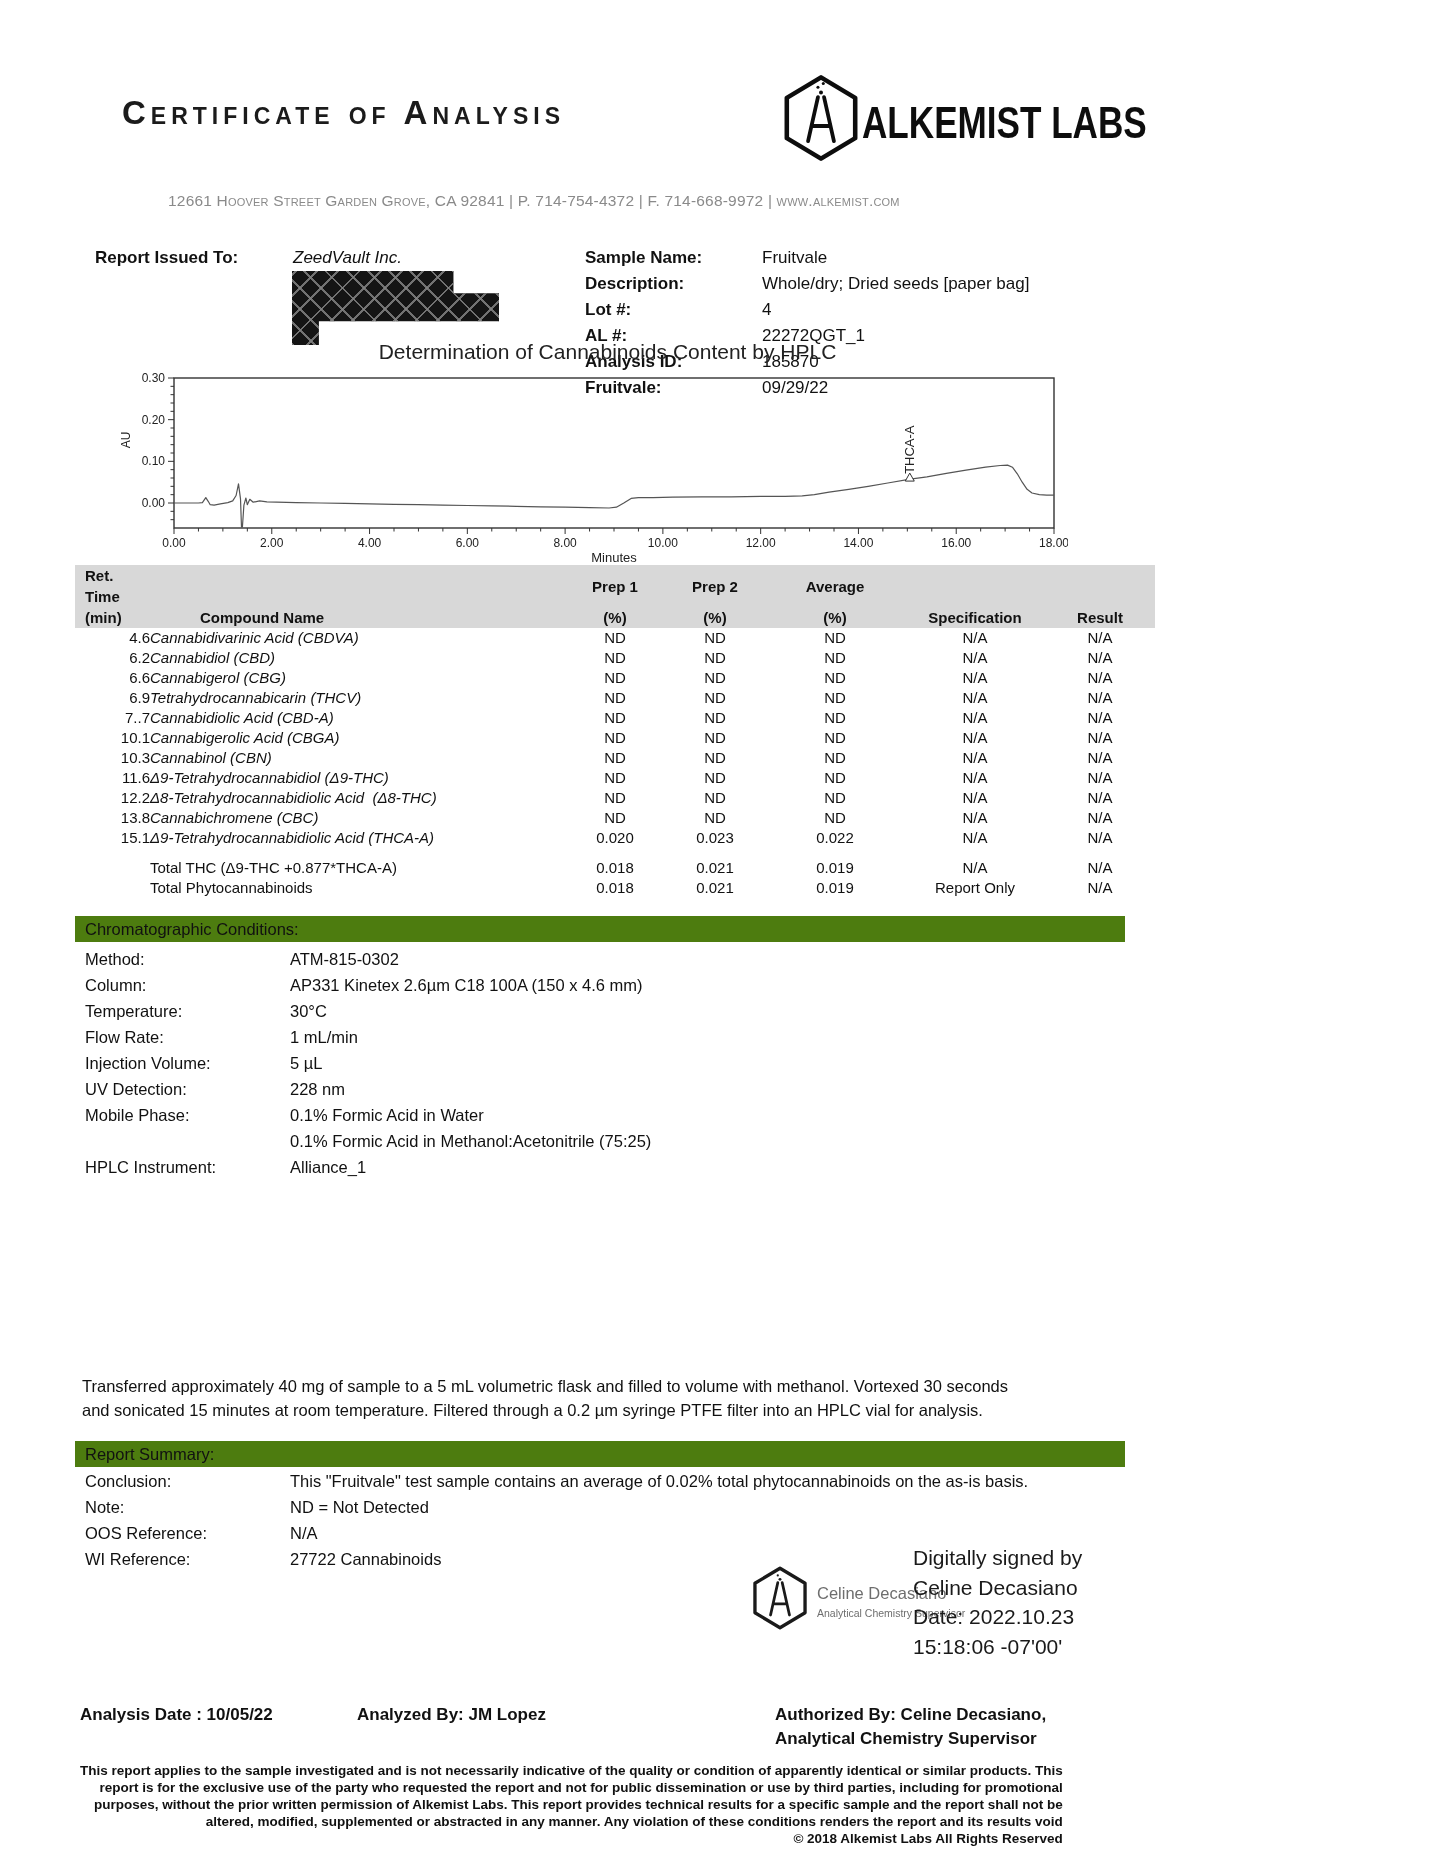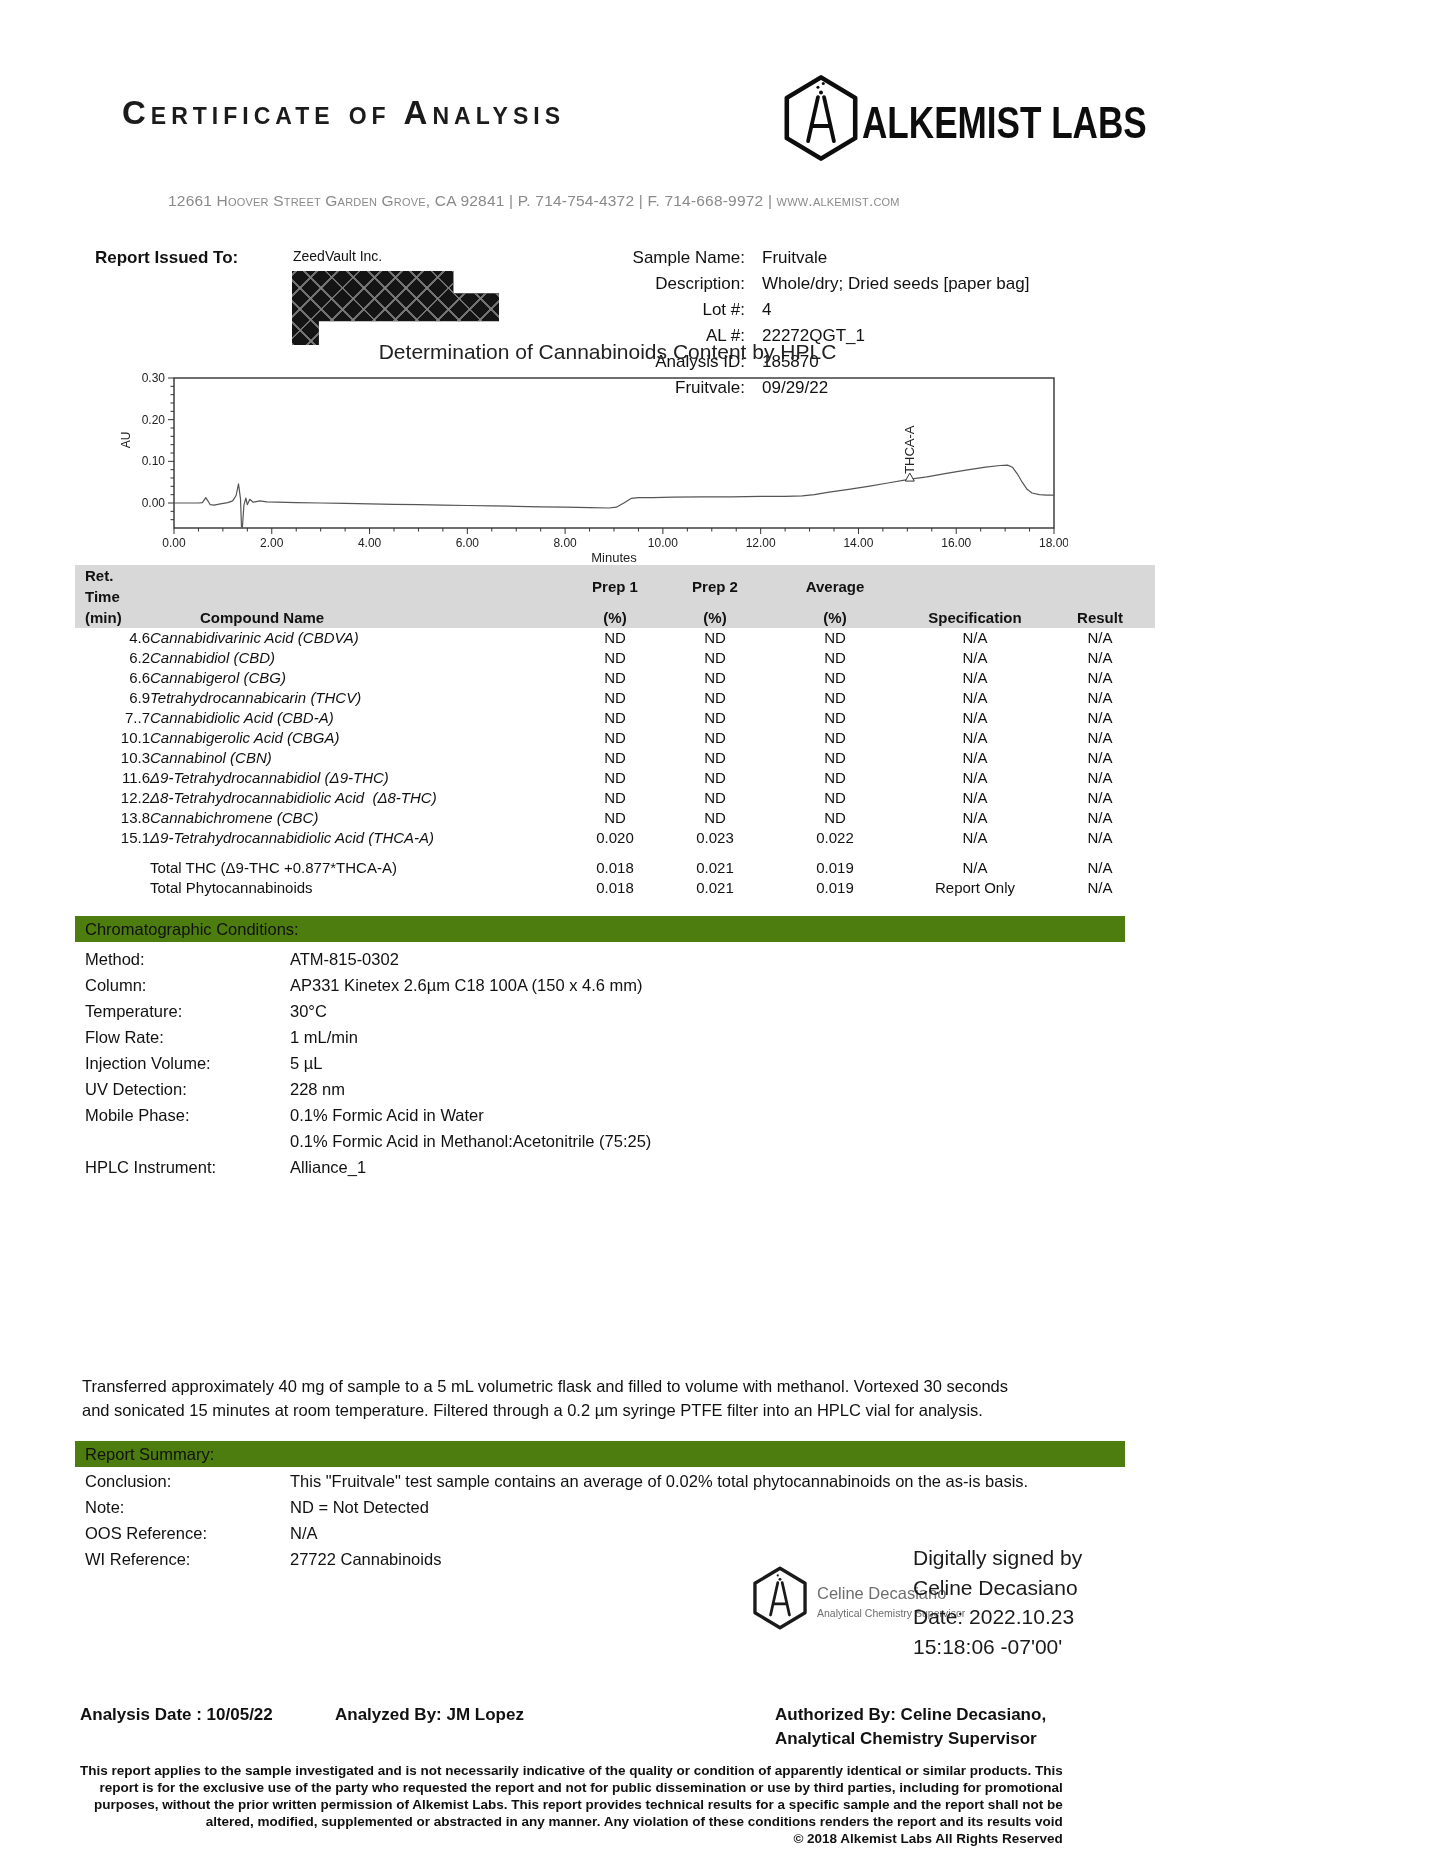--- a/index.html
+++ b/index.html
@@ -9,30 +9,30 @@
 
   .coa-title{position:absolute;left:122px;top:94px;font-size:33px;font-weight:700;
              letter-spacing:5px;font-variant:small-caps;color:#1b1b1b;white-space:nowrap;}
   .logo-hex{position:absolute;left:783px;top:74px;}
   .brand{position:absolute;left:862px;top:97px;font-size:45px;font-weight:800;
          transform:scaleX(0.78);transform-origin:0 0;white-space:nowrap;color:#0d0d0d;}
   .address{position:absolute;left:168px;top:192px;font-size:15.5px;color:#8a8a8a;
            font-variant:small-caps;letter-spacing:0.2px;white-space:nowrap;}
 
   .issued-label{position:absolute;left:95px;top:248px;font-size:17px;font-weight:700;}
-  .issued-value{position:absolute;left:293px;top:248px;font-size:14px;}
+  .issued-value{position:absolute;left:293px;top:248px;font-size:17px;font-style:italic;}
   .redaction{position:absolute;left:292px;top:271px;width:207px;height:74px;
              background-color:#141414;
              background-image:
                repeating-linear-gradient(45deg,rgba(130,130,130,.85) 0 2px,transparent 2px 15px),
                repeating-linear-gradient(-45deg,rgba(130,130,130,.85) 0 2px,transparent 2px 15px);
              clip-path:polygon(0% 0%,78% 0%,78% 30%,100% 30%,100% 68%,13% 68%,13% 100%,0% 100%);}
   .sample-fields{position:absolute;left:585px;top:245px;}
   .info-row{display:flex;height:26px;line-height:26px;}
-  .info-label{width:160px;text-align:right;font-weight:400;font-size:17px;}
+  .info-label{width:160px;text-align:left;font-weight:700;font-size:17px;}
   .info-value{margin-left:17px;font-size:17px;white-space:pre;}
 
   .chart-title{position:absolute;left:105px;top:340px;width:1005px;text-align:center;
                font-size:21px;color:#222;}
   .chart{position:absolute;left:108px;top:368px;}
 
   .results{position:absolute;left:75px;top:565px;width:1080px;border-collapse:collapse;
            table-layout:fixed;}
   .results th{background:#d8d8d8;font-size:15px;font-weight:700;line-height:21px;
               padding:0;text-align:center;}
@@ -59,21 +59,21 @@
   .kv-value{white-space:pre;}
   #prep-lines{position:absolute;left:82px;top:1374px;font-size:16.5px;line-height:24px;}
 
   .sig-hex{position:absolute;left:752px;top:1566px;}
   .stamp-name{position:absolute;left:817px;top:1584px;font-size:16.5px;color:#6e6e6e;white-space:nowrap;}
   .stamp-title{position:absolute;left:817px;top:1607px;font-size:10.5px;color:#6e6e6e;white-space:nowrap;}
   #digital-lines{position:absolute;left:913px;top:1543px;font-size:21px;line-height:29.5px;
                  color:#1a1a1a;white-space:nowrap;}
 
   .f-analysis{position:absolute;left:80px;top:1705px;font-size:17px;font-weight:700;}
-  .f-analyzed{position:absolute;left:335px;top:1705px;font-size:17px;font-weight:700;}
+  .f-analyzed{position:absolute;left:357px;top:1705px;font-size:17px;font-weight:700;}
   .f-auth1{position:absolute;left:775px;top:1705px;font-size:17px;font-weight:700;}
   .f-auth2{position:absolute;left:775px;top:1729px;font-size:17px;font-weight:700;}
   #disclaimer{position:absolute;left:80px;top:1762px;font-size:13.5px;font-weight:700;
               line-height:17px;color:#111;text-align:right;}
 </style>
 </head>
 <body>
 
 <div class="page">
 

